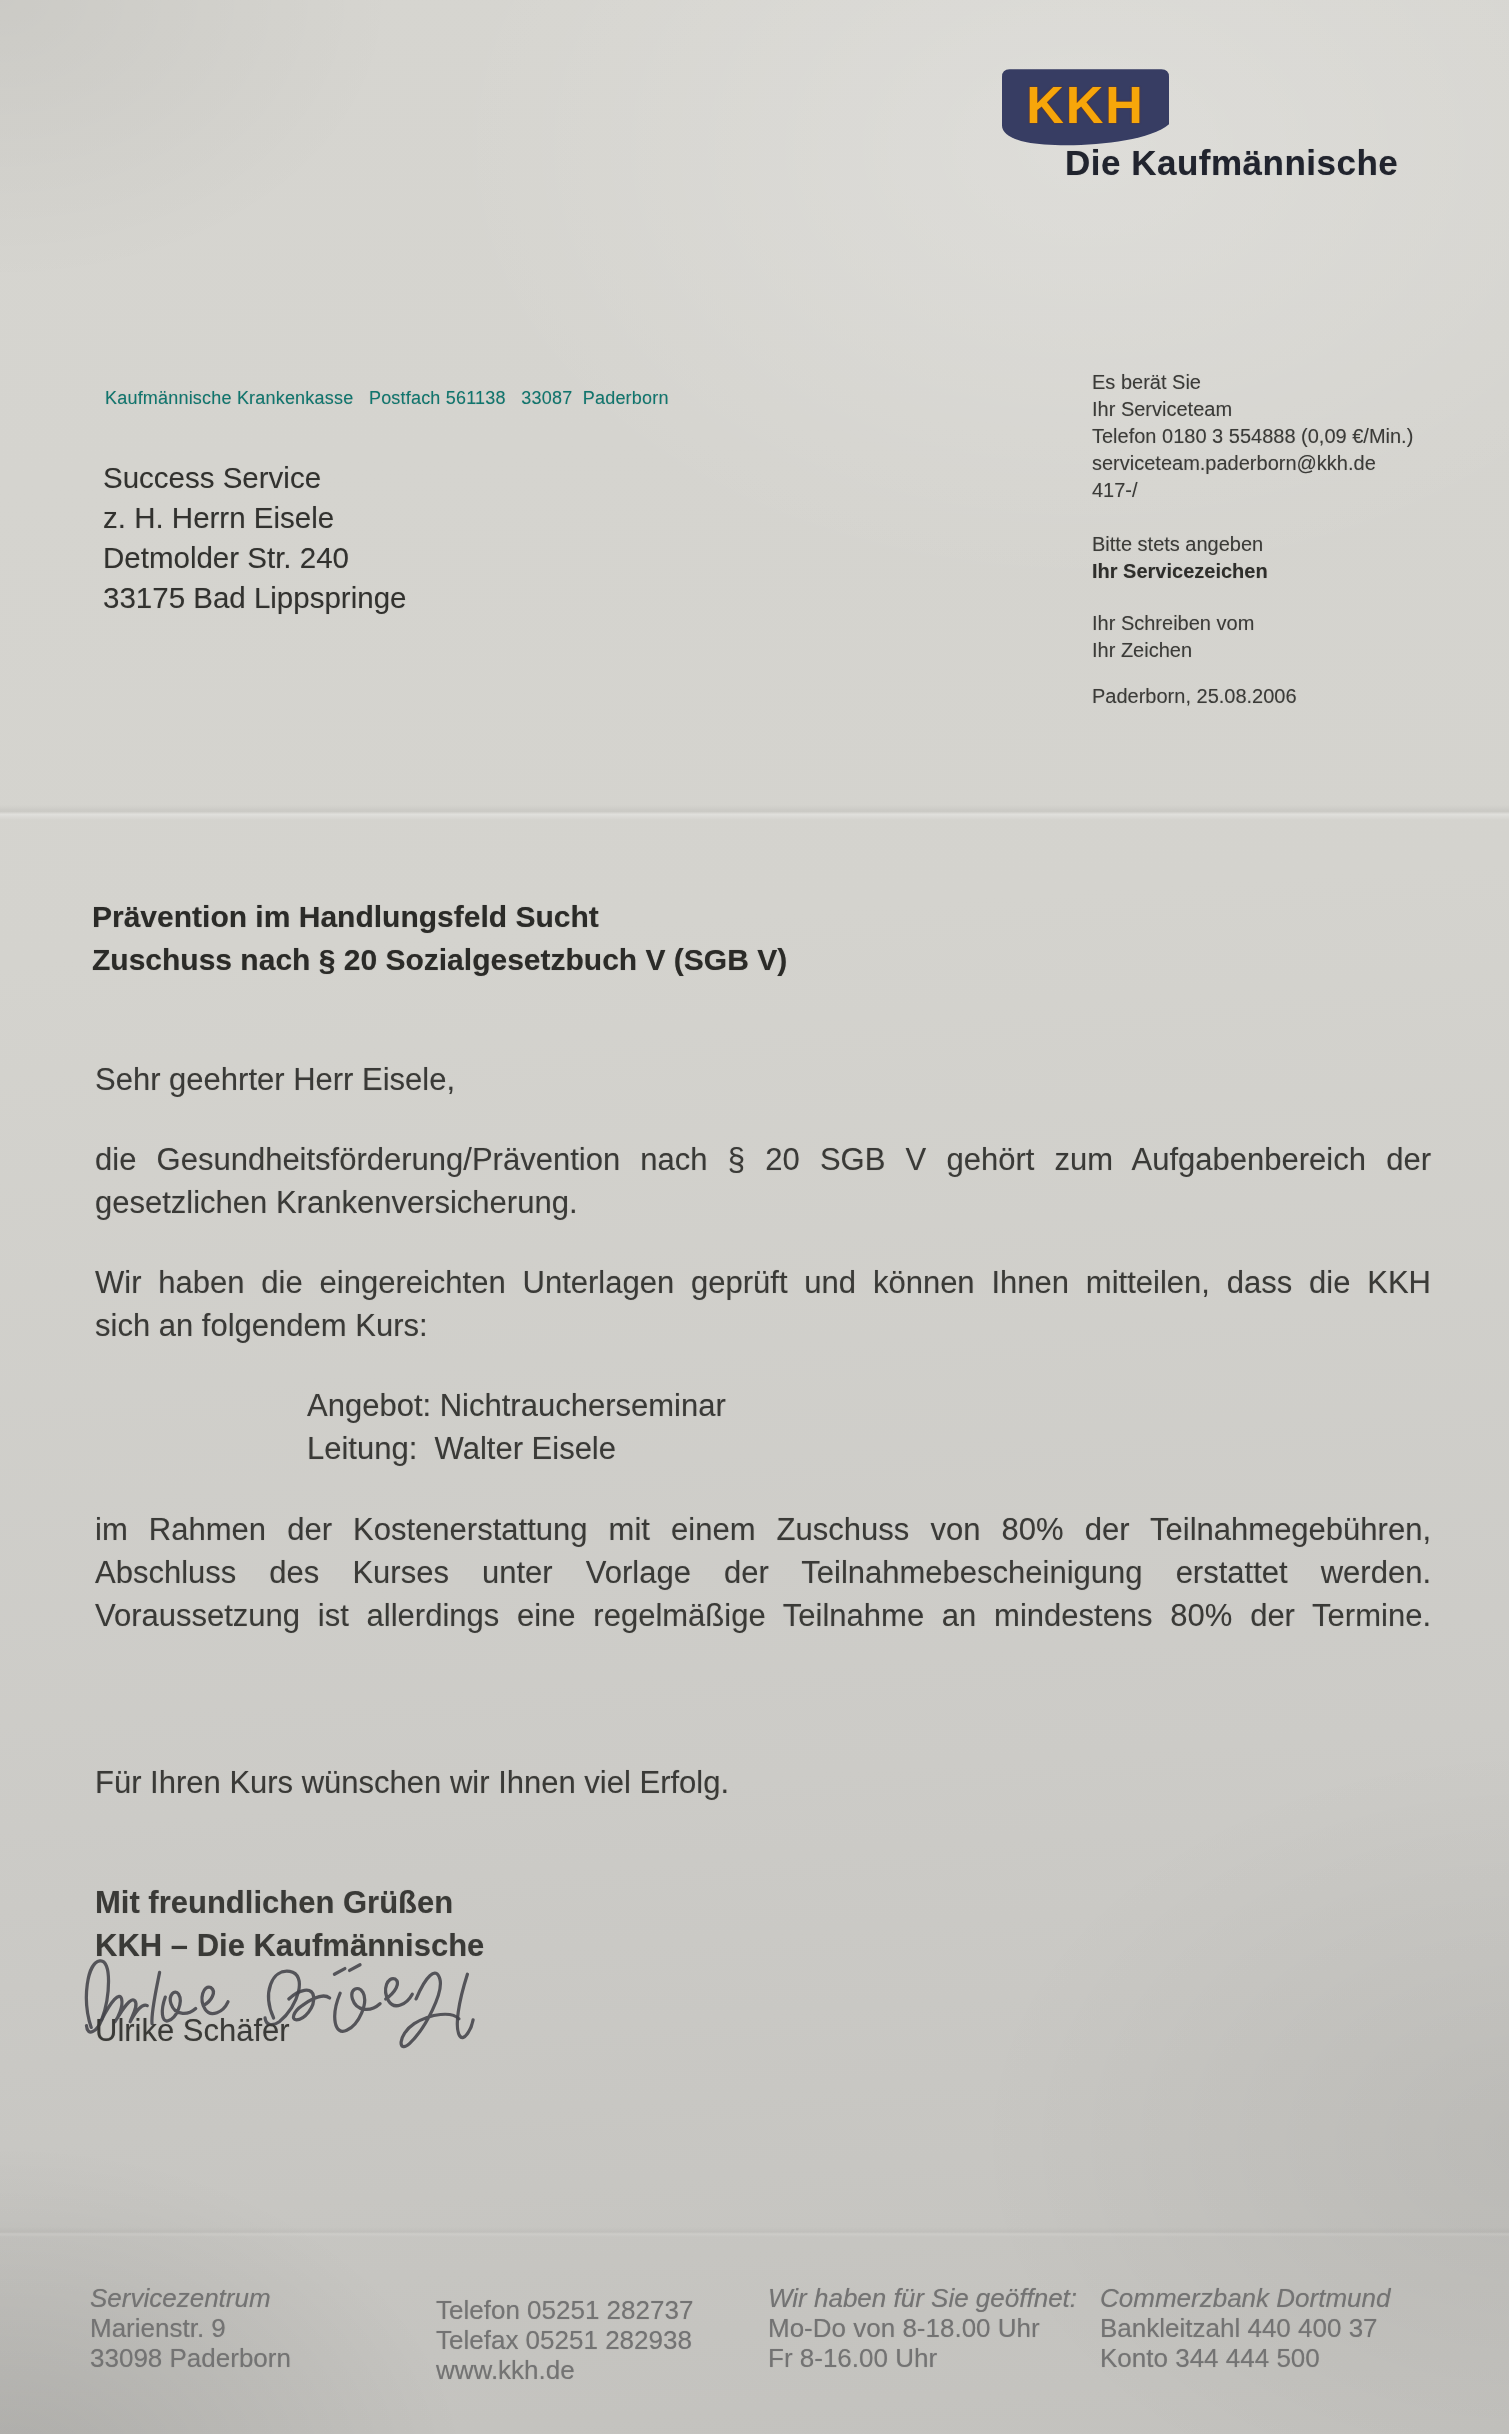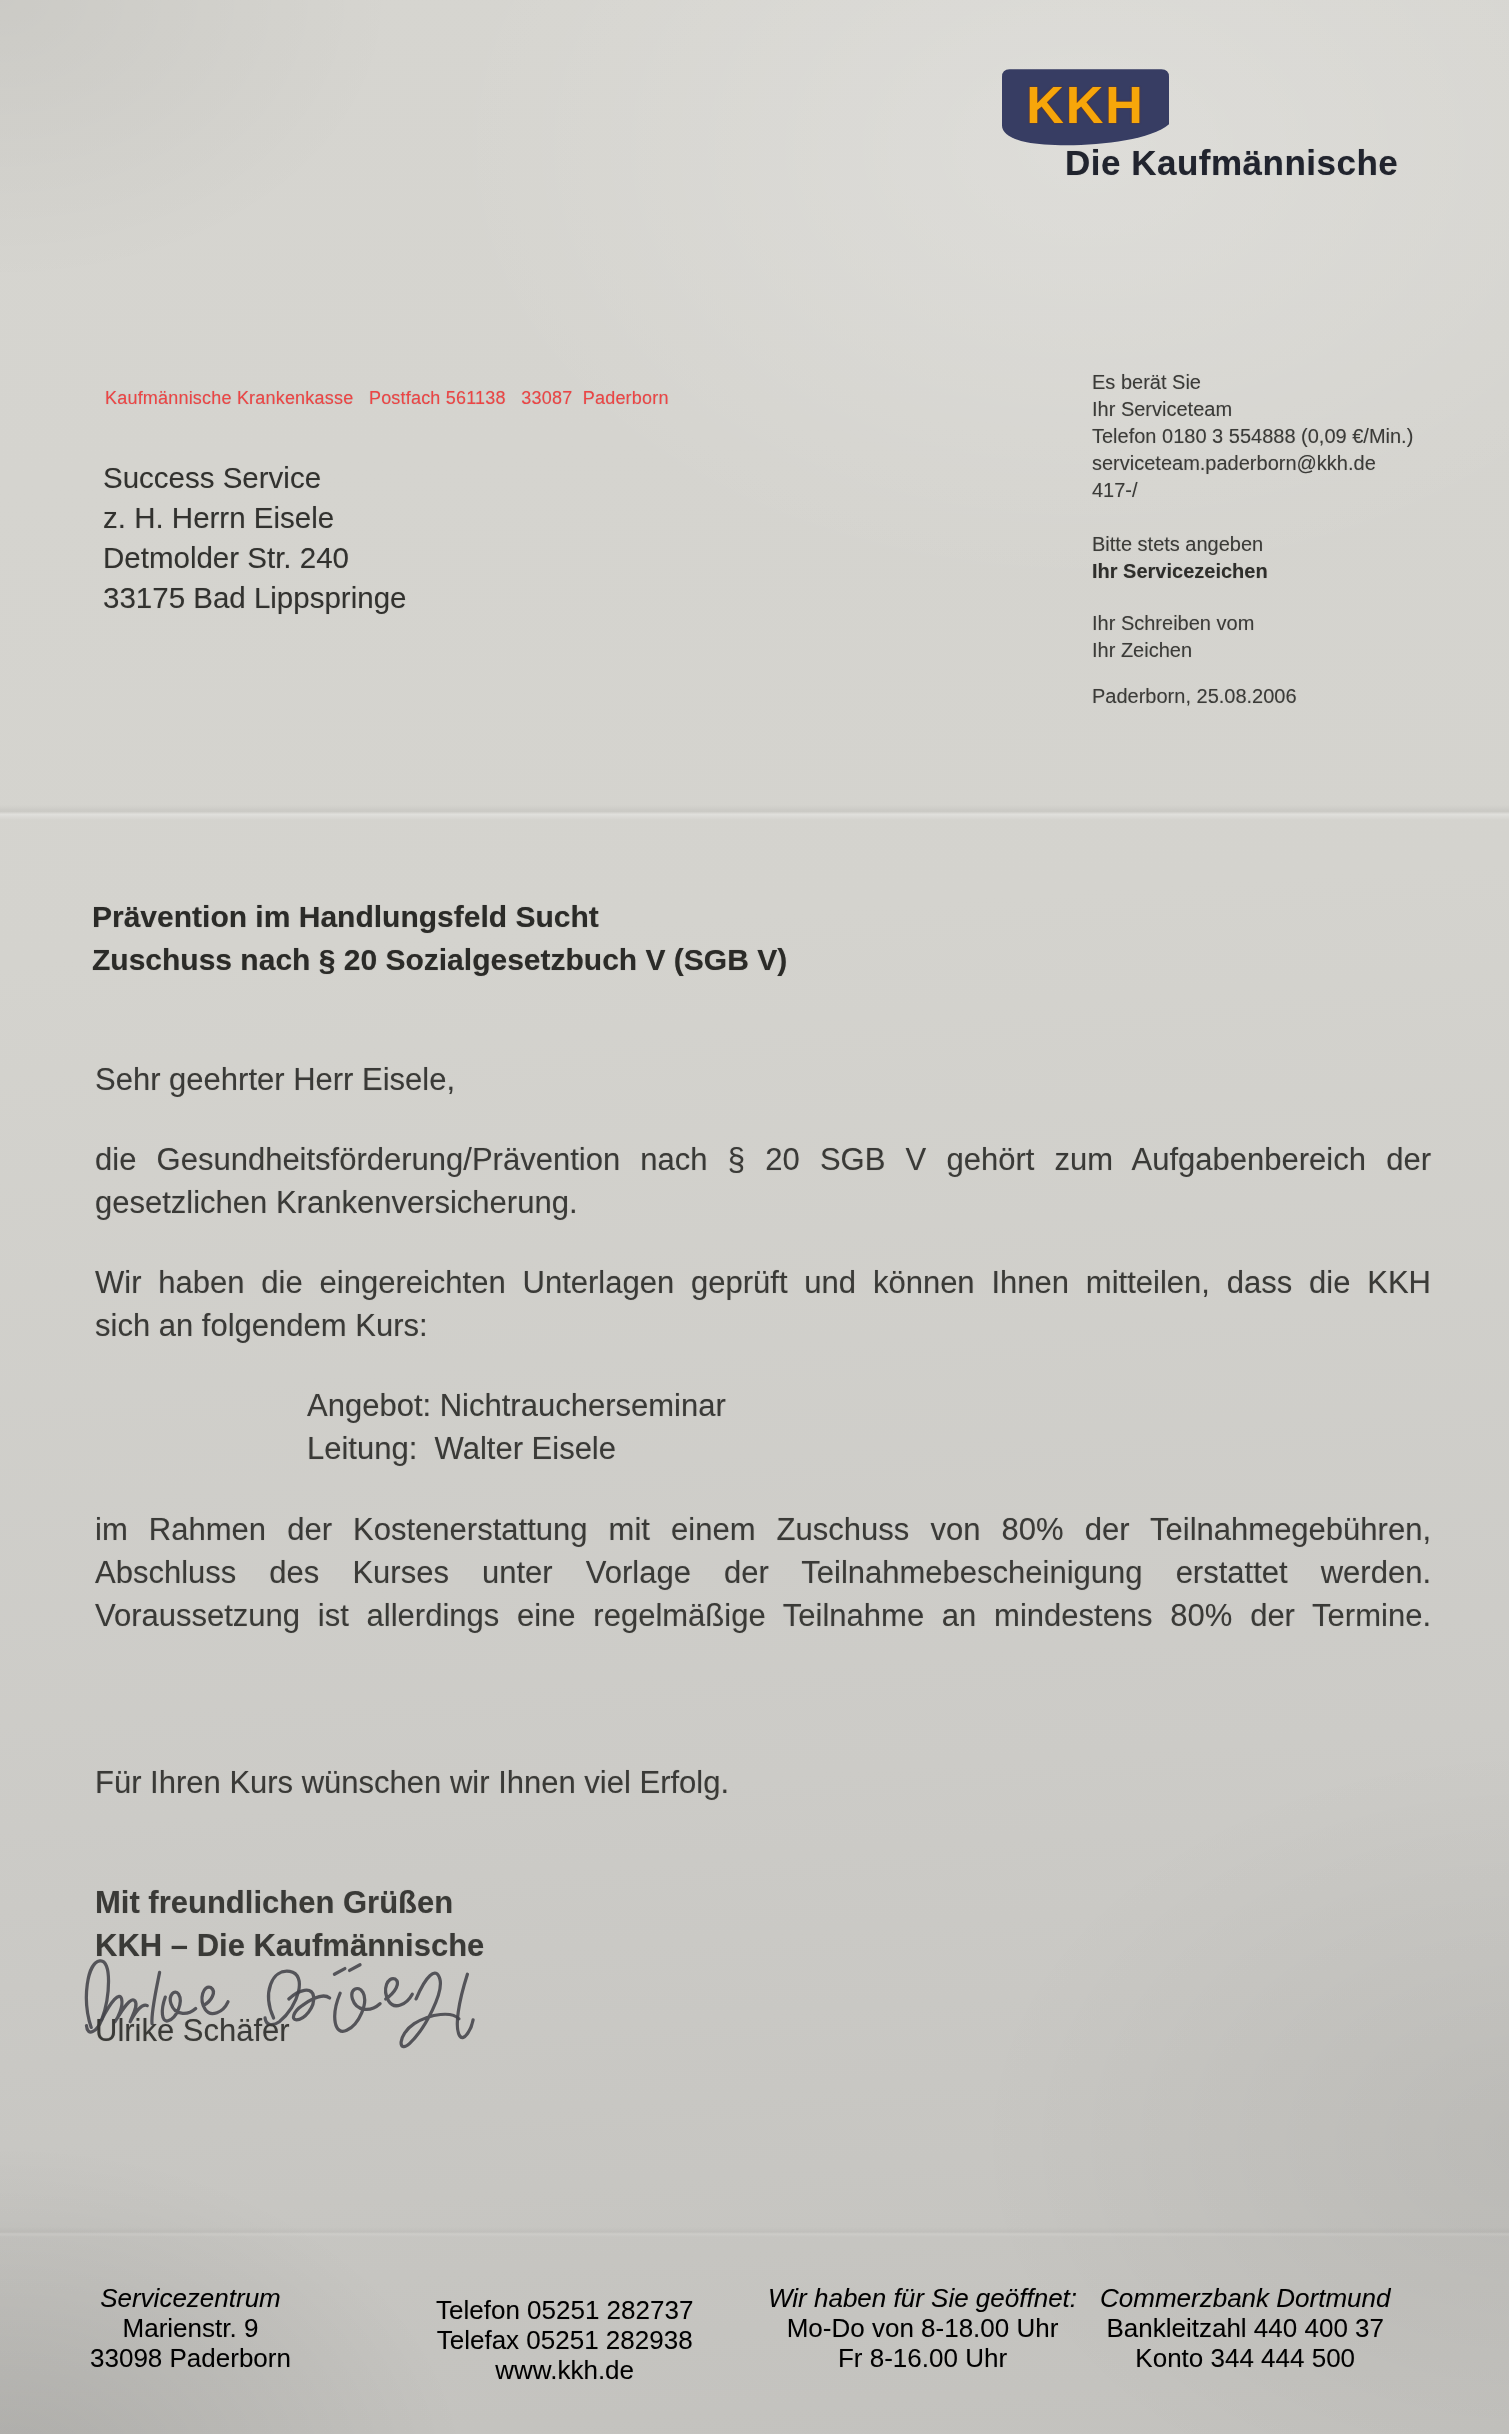--- a/index.html
+++ b/index.html
@@ -25,21 +25,21 @@
   .logo{left:1002px;top:69px;width:167px;height:80px;}
   .logo svg{position:absolute;left:0;top:0;}
   .logo .logo-text{
     position:absolute;left:0;top:5.7px;width:167px;text-align:center;
     font-size:52px;font-weight:800;letter-spacing:1.9px;color:#f7a60a;
     text-shadow:0 0 1px #8a3c00, 0 0 1.9px rgba(138,60,0,.55);
   }
   .tagline{left:1065px;top:143px;font-size:35px;font-weight:700;color:#21242e;letter-spacing:0.5px;
     text-shadow:0 0 1px rgba(33,36,46,.35);}
 
-  .sender{left:105px;top:388px;font-size:18px;color:#ef4444;letter-spacing:0.2px;
+  .sender{left:105px;top:388px;font-size:18px;color:#0f766e;letter-spacing:0.2px;
     text-shadow:0 0 1px rgba(70,70,66,.3);}
   .recipient{left:103px;top:458px;font-size:29.5px;line-height:40px;color:#32322f;
     text-shadow:0 0 1px rgba(55,55,52,.3);}
 
   .infocol{left:1092px;top:369px;font-size:20px;line-height:27px;color:#3b3b38;
     text-shadow:0 0 1px rgba(60,60,57,.3);}
   .infocol .bold{font-weight:700;color:#2e2e2b;}
   .gap1{margin-top:27px;} .gap2{margin-top:25px;} .gap3{margin-top:19px;}
 
   .subject{left:92px;top:895px;font-size:30px;font-weight:700;line-height:43px;color:#2b2b28;
@@ -50,22 +50,22 @@
   .p2{left:95px;top:1261px;width:1336px;}
   .course{left:307px;top:1384px;}
   .p3{left:95px;top:1508px;width:1336px;}
   .p4{left:95px;top:1761px;}
   .jl{text-align:justify;text-align-last:justify;}
   .closing{left:95px;top:1881px;font-weight:bold;}
   .signer{left:95px;top:2009px;}
   .signature{left:76px;top:1936px;}
   .signature path{fill:none;stroke:#43434a;stroke-width:3.4;stroke-linecap:round;stroke-linejoin:round;opacity:.88;}
 
-  .footer-col{top:2283px;font-size:26px;line-height:30px;color:#000000;
-    text-shadow:0 0 1px rgba(64,63,59,.3);text-align:center;}
+  .footer-col{top:2283px;font-size:26px;line-height:30px;color:#737373;
+    text-shadow:0 0 1px rgba(64,63,59,.3);}
   .fc1{left:90px;} .fc2{left:436px;margin-top:12px;} .fc3{left:768px;} .fc4{left:1100px;}
   .ital{font-style:italic;}
 </style>
 </head>
 <body>
 
 <div class="crease"></div>
 <div class="crease2"></div>
 
 <div class="abs logo">

